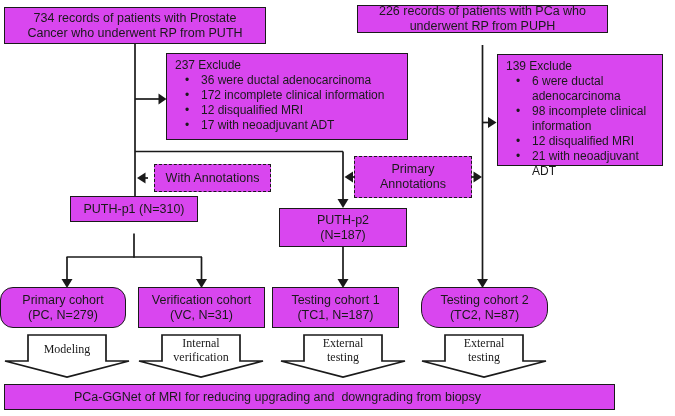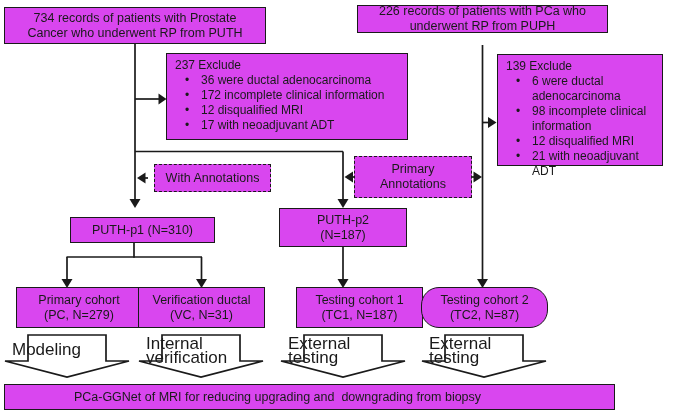--- a/index.html
+++ b/index.html
@@ -50,23 +50,25 @@
     padding-left: 26px;
   }
   .box.exclude li::before {
     content: "\2022";
     position: absolute;
     left: 10px;
   }
   .chevron-label {
     position: absolute;
     width: 110px;
-    font-size: 17px;
+    text-align: center;
+    font-size: 12px;
     line-height: 13.5px;
     z-index: 3;
+    font-family: Liberation Serif, serif;
   }
   .chevron-label span { display: block; }
   .outcome-bar {
     padding-right: 64px;
     white-space: pre-wrap;
   }
 </style>
 </head>
 <body>
 
@@ -143,37 +145,37 @@
   </div>
 
   <div class="box dashed" style="left:154px; top:164px; width:117px; height:28px;">
     <span>With Annotations</span>
   </div>
   <div class="box dashed" style="left:354px; top:156px; width:118px; height:42px;">
     <span>Primary</span>
     <span>Annotations</span>
   </div>
 
-  <div class="box" style="left:70px; top:217px; width:145px; height:26px;">
+  <div class="box" style="left:70px; top:196px; width:128px; height:26px;">
     <span>PUTH-p1 (N=310)</span>
   </div>
   <div class="box" style="left:279px; top:208px; width:128px; height:39px;">
     <span>PUTH-p2</span>
     <span>(N=187)</span>
   </div>
 
-  <div class="box" style="left:16px; top:287px; width:126px; height:41px;">
+  <div class="box" style="left:0; top:287px; width:126px; height:41px;border-radius:13px;">
     <span>Primary cohort</span>
     <span>(PC, N=279)</span>
   </div>
   <div class="box" style="left:138px; top:287px; width:127px; height:41px;">
-    <span>Verification ductal</span>
+    <span>Verification cohort</span>
     <span>(VC, N=31)</span>
   </div>
-  <div class="box" style="left:296px; top:287px; width:127px; height:41px;">
+  <div class="box" style="left:272px; top:287px; width:127px; height:41px;">
     <span>Testing cohort 1</span>
     <span>(TC1, N=187)</span>
   </div>
   <div class="box" style="left:421px; top:287px; width:127px; height:41px;border-radius:18px;">
     <span>Testing cohort 2</span>
     <span>(TC2, N=87)</span>
   </div>
 
   <div class="chevron-label" style="left:12px; top:343px;">
     <span>Modeling</span>

